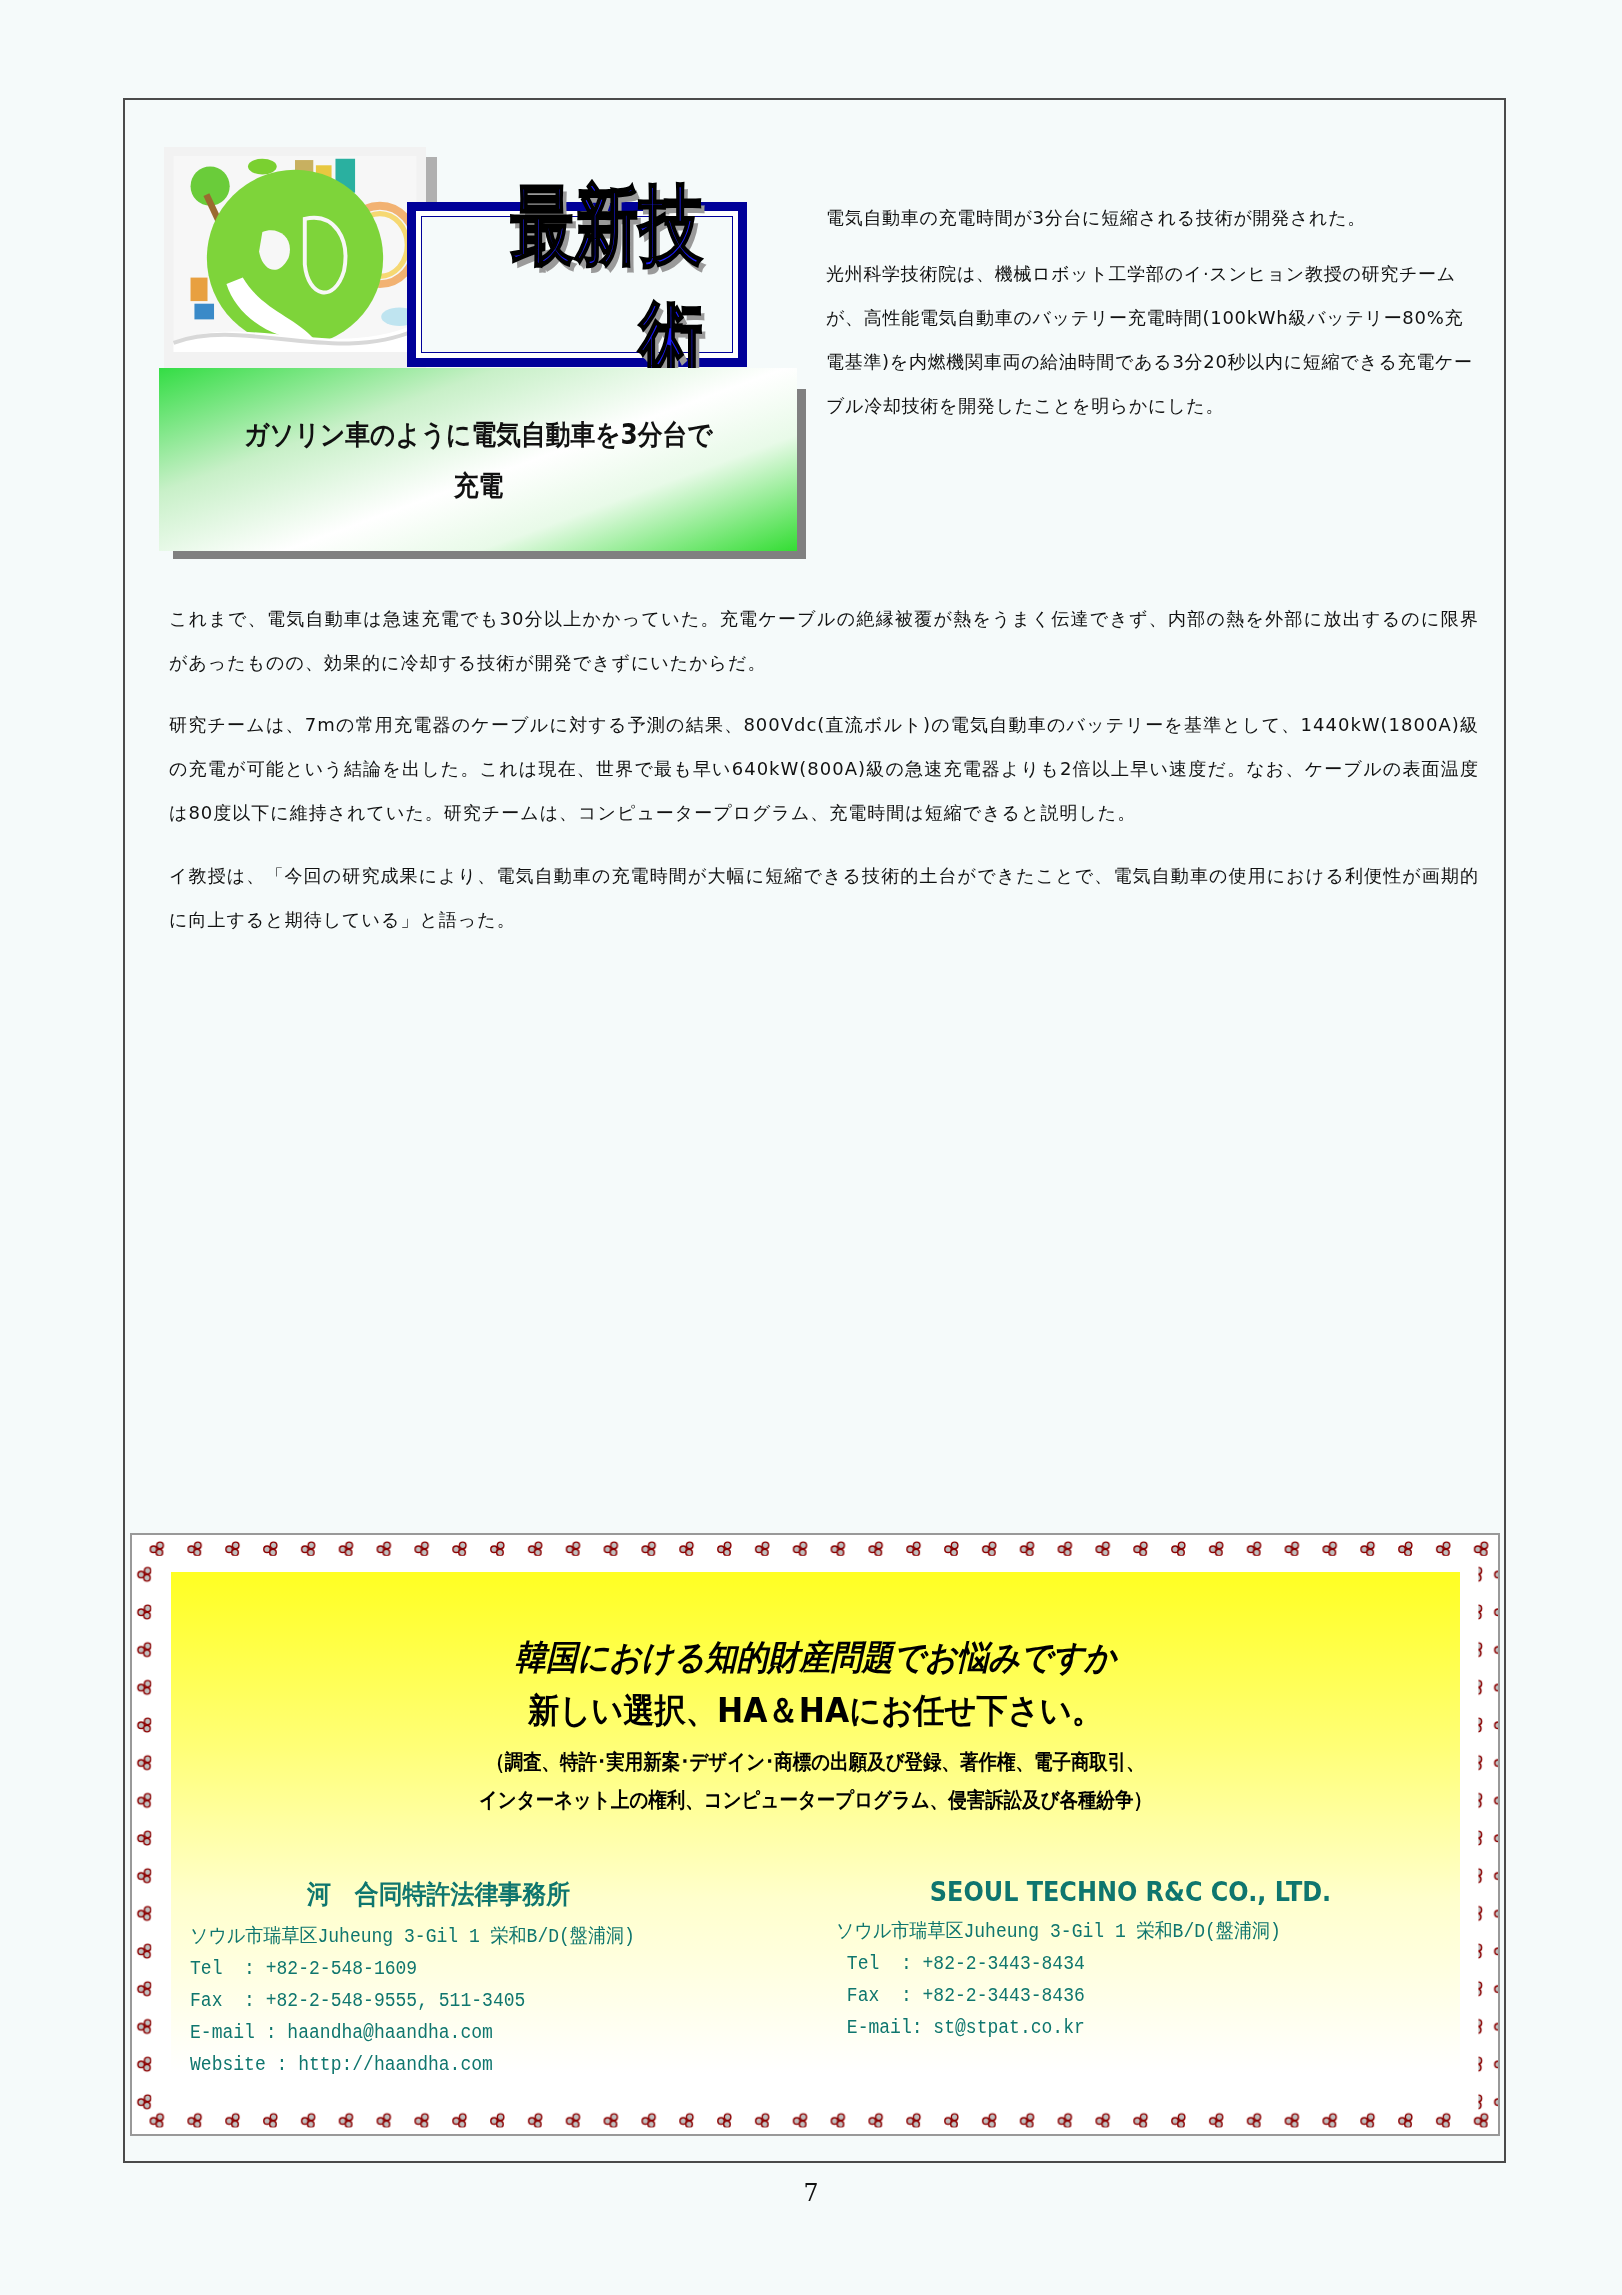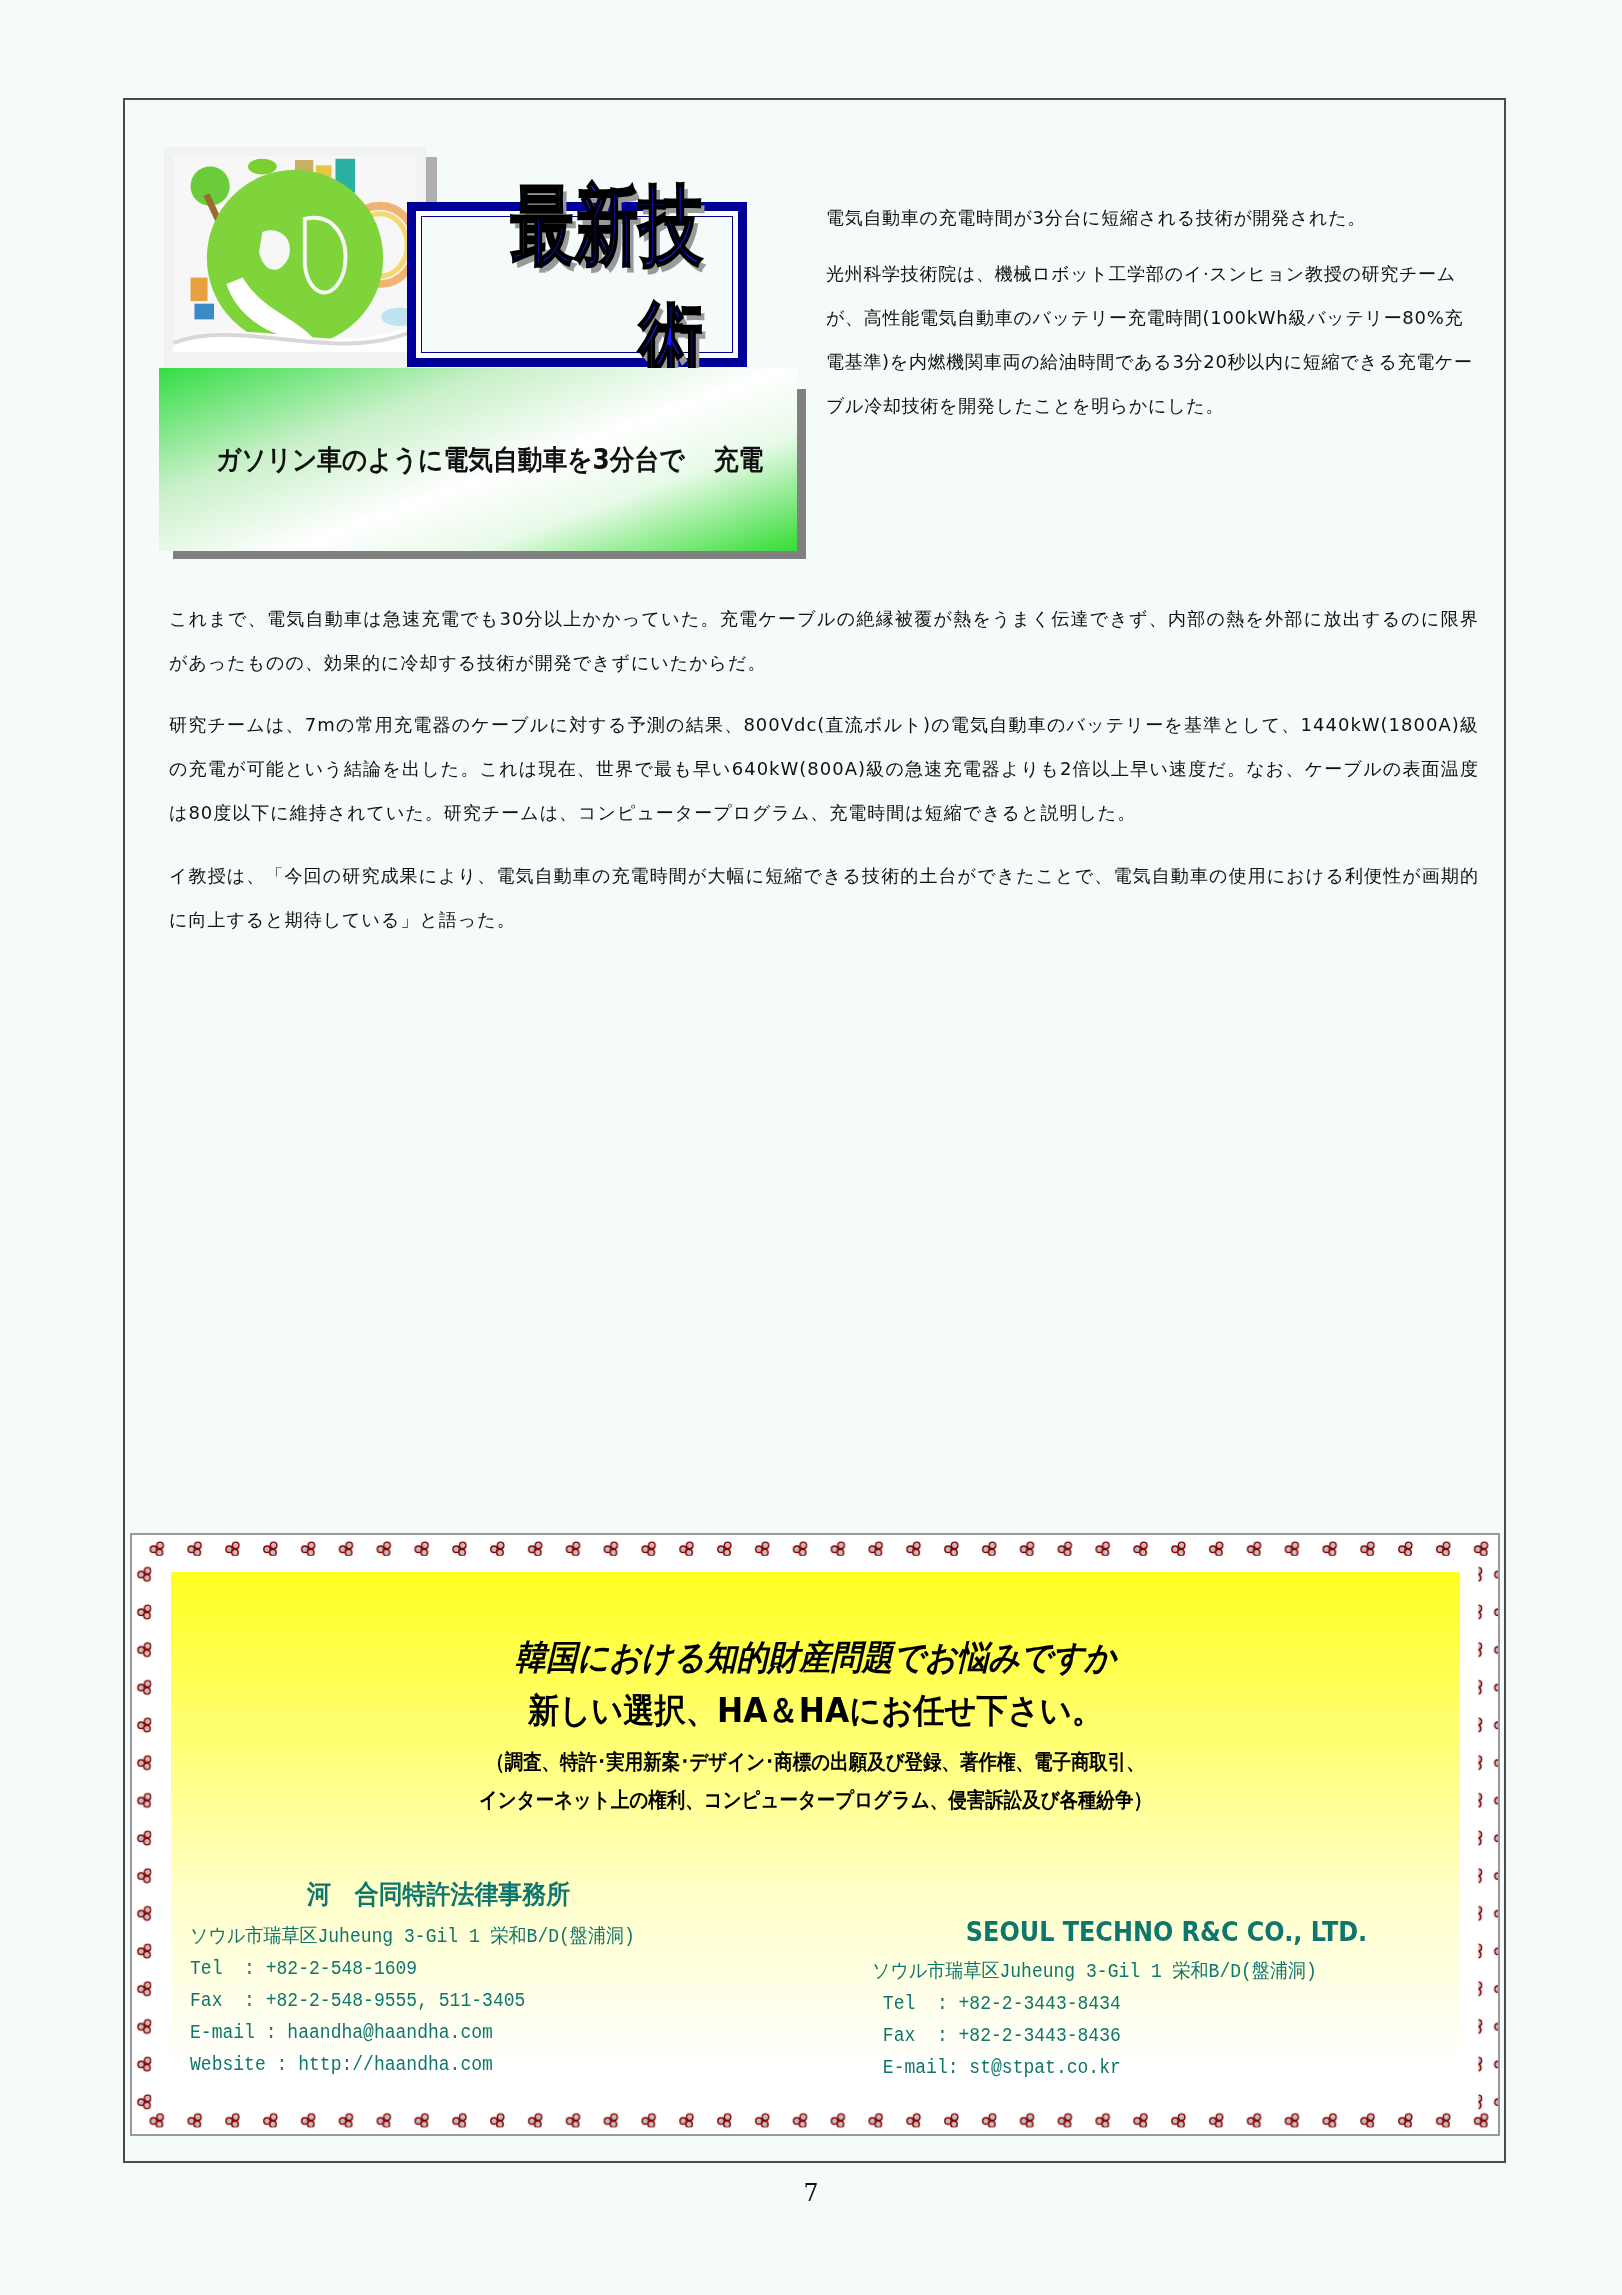--- a/index.html
+++ b/index.html
@@ -41,21 +41,21 @@
     text-shadow:5.2px 5.2px 0 #9a9a9a;
     transform:scaleX(0.82) scaleY(1.12);
   }
 
   .title-shadow {
     position:absolute; left:173px; top:389px; width:633px; height:170px; background:#808080;
   }
   .title-box {
     position:absolute; left:159px; top:368px; width:638px; height:183px;
     background:linear-gradient(160deg, #33dd44 0%, #c8f0c8 30%, #ffffff 55%, #e8fae8 72%, #33dd33 100%);
-    display:flex; align-items:center; justify-content:center;
+    display:flex; flex-direction:column; align-items:center; justify-content:center;
     text-align:center;
   }
   .title-line {
     font-family:"DejaVu Sans", sans-serif; font-weight:bold; font-size:27.5px;
     line-height:51px; color:#111; transform:scaleX(0.9);
   }
 
   
   .lead {
     position:absolute; left:826px; top:196px; width:654px;
@@ -88,21 +88,21 @@
   .ad-sub1 { top:1748px; font-size:21px; transform:scaleX(0.88); }
   .ad-sub2 { top:1786px; font-size:21px; transform:scaleX(0.88); }
 
   .office { position:absolute; font-family:"Liberation Mono", "DejaVu Sans Mono", monospace; font-size:19.6px; color:#0f766e; }
   .office .name {
     font-family:"DejaVu Sans", sans-serif; font-weight:bold; font-size:26px;
     text-align:center; margin-bottom:9.2px; transform:scaleX(0.92);
   }
   .office .line { line-height:32px; white-space:pre; transform:scaleX(0.92); transform-origin:left center; }
   .office-left { left:190px; top:1877px; width:497px; }
-  .office-right { left:872px; top:1877px; width:589px;margin-top:40px; }
+  .office-right { left:836px; top:1877px; width:589px; }
 
   .page-number {
     position:absolute; left:0; width:1622px; top:2179px; text-align:center;
     font-family:"DejaVu Serif", "Liberation Serif", serif; font-size:23.6px; color:#111;
   }
 </style>
 </head>
 <body>
 
 <div class="page-frame"></div>

